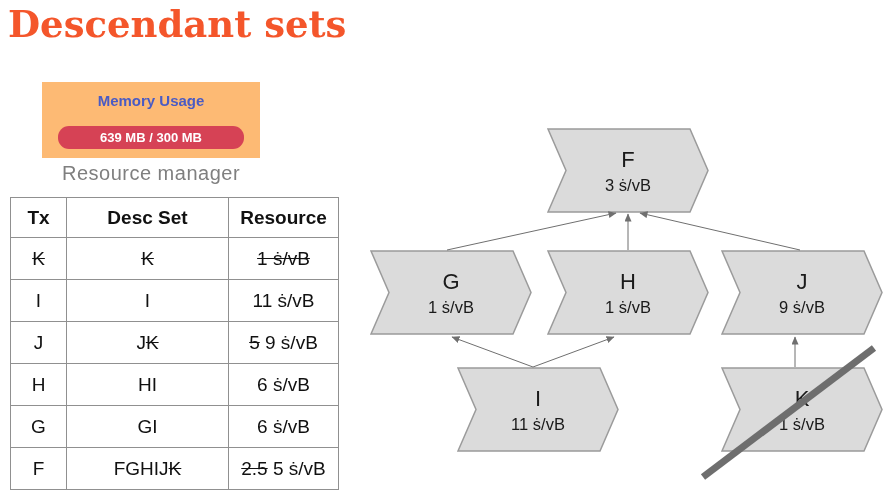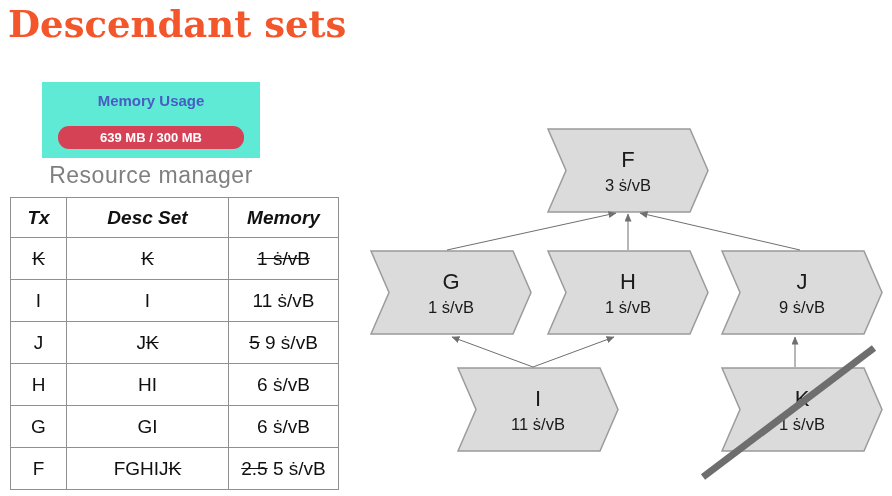--- a/index.html
+++ b/index.html
@@ -16,52 +16,52 @@
     font-family: "DejaVu Serif", serif;
     font-weight: bold;
     font-size: 37px;
     letter-spacing: 0px;
     color: #F4562B;
   }
 
   .memory-widget {
     position: absolute; left: 42px; top: 82px;
     width: 218px; height: 76px;
-    background: #5eead4;
+    background: #fdba74;
   }
   .memory-widget-title {
     position: absolute; left: 0; right: 0; top: 10px;
     text-align: center;
     color: #4A5BC4; font-weight: bold; font-size: 15px;
   }
   .memory-usage-badge {
     position: absolute; left: 16px; right: 16px; top: 44px; height: 23px;
     background: #D64255; border-radius: 11px;
     color: #ffffff; font-weight: bold; font-size: 13px;
     display: flex; align-items: center; justify-content: center;
   }
   .resource-caption {
     position: absolute; left: 0px; top: 162px; width: 302px;
     text-align: center;
-    color: #7F7F7F; font-size: 23px; letter-spacing: 0.5px;
+    color: #7F7F7F; font-size: 20px; letter-spacing: 0.5px;
   }
 
   table.feerate-table {
     position: absolute; left: 10px; top: 197px;
     width: 328px;
     border-collapse: collapse;
     font-size: 19px; color: #111;
     table-layout: fixed;
   }
   .feerate-table th, .feerate-table td {
     border: 1px solid #909090;
     text-align: center;
     vertical-align: middle;
   }
-  .feerate-table th { height: 40px; font-weight: bold; font-style: italic; }
+  .feerate-table th { height: 40px; font-weight: bold; }
   .feerate-table td { height: 42px; font-weight: normal; }
   .col-tx { width: 56px; }
   .col-desc { width: 162px; margin-left: 29px; }
   .col-feerate { width: 110px; }
   .struck { text-decoration: line-through; }
 
   svg.graph { position: absolute; left: 340px; top: 100px; }
   .node-shape { fill: #DBDBDB; stroke: #9B9B9B; stroke-width: 1.5; }
   .node-label {
     font-family: "Liberation Sans", sans-serif;
@@ -85,21 +85,21 @@
     <div class="memory-widget-title">Memory Usage</div>
     <div class="memory-usage-badge">639 MB / 300 MB</div>
   </div>
   <div class="resource-caption">Resource manager</div>
 
   <table class="feerate-table">
     <thead>
       <tr>
         <th class="col-tx">Tx</th>
         <th class="col-desc">Desc Set</th>
-        <th class="col-feerate">Memory</th>
+        <th class="col-feerate">Resource</th>
       </tr>
     </thead>
     <tbody>
         <tr>
           <td><span class="struck">K</span></td>
           <td><span class="struck">K</span></td>
           <td><span class="struck">1 ṡ/vB</span></td>
         </tr>
         <tr>
           <td><span>I</span></td>

